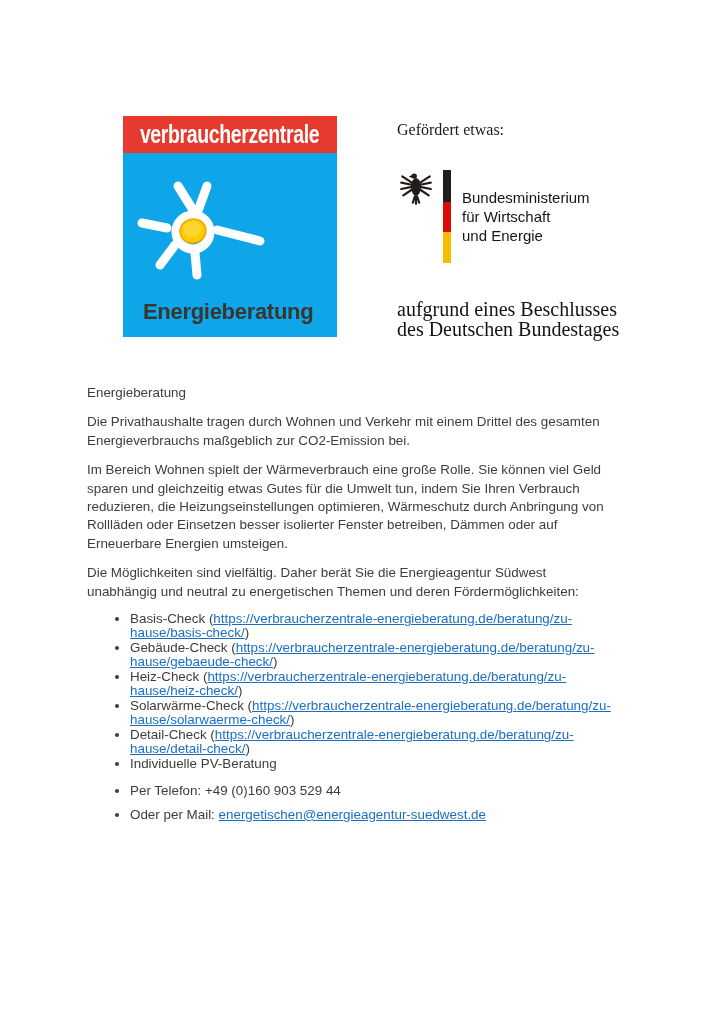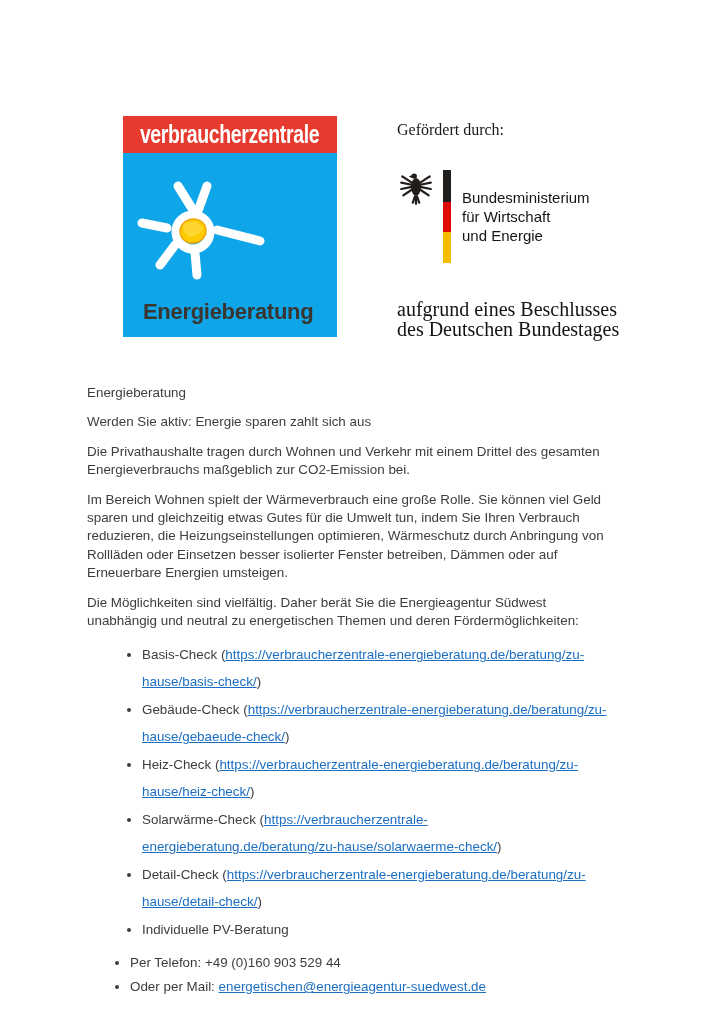--- a/index.html
+++ b/index.html
@@ -30,21 +30,21 @@
   .stripe-red{height:30px;background:#dd0b07;}
   .stripe-gold{height:31px;background:#f6bd00;}
   .bmwi-name{font-size:15px;line-height:19px;color:#141414;margin-top:18px;}
   .funding-note{font-family:"Liberation Serif","DejaVu Serif",serif;font-size:20px;
     line-height:19.5px;color:#171310;margin-top:37px;}
 
   
   .content{position:absolute;left:87px;top:384px;width:547px;font-size:13.4px;line-height:18.4px;}
   .content p{margin:0 0 11px;max-width:530px;}
   ul{margin:0 0 11px;padding:0 0 0 43px;}
-  ul.checks li{margin:0 12px 1px;line-height:27px;}
+  ul.checks li{margin:0 0 1px;line-height:14px;}
   ul.contact li{margin:0 0 5px;line-height:18.8px;}
   .lnk{color:#1b6ec2;text-decoration:underline;cursor:pointer;word-break:normal;overflow-wrap:break-word;}
   .contact-intro{margin-top:20px !important;margin-bottom:10px !important;}
 </style>
 </head>
 <body>
 
 <div class="page">
 
   <div class="vz-logo">
@@ -63,21 +63,21 @@
       </g>
 
       <circle cx="70" cy="79" r="17" fill="none" stroke="#ffffff" stroke-width="9"></circle>
       <ellipse cx="70" cy="78" rx="13" ry="12" fill="#ffcb00" stroke="#f0a500" stroke-width="1.5" transform="rotate(-15 70 78)"></ellipse>
       <path d="M60 72 q6 -5 14 -3 l6 6 q-4 8 -12 9 q-8 -2 -8 -12z" fill="#fdd835" opacity="0.9"></path>
     </svg>
     <div class="vz-caption">Energieberatung</div>
   </div>
 
   <div class="funding">
-    <div class="funding-heading">Gefördert durch:</div>
+    <div class="funding-heading">Gefördert etwas:</div>
     <div class="bmwi">
       <svg class="bmwi-eagle" viewBox="0 0 36 36" xmlns="http://www.w3.org/2000/svg">
         <g stroke="#221d1a" stroke-width="2.1" stroke-linecap="round" fill="none">
 
           <line x1="14" y1="12" x2="5" y2="6"></line>
           <line x1="14" y1="14" x2="4" y2="12"></line>
           <line x1="14" y1="16" x2="4" y2="18"></line>
           <line x1="15" y1="18" x2="6" y2="24"></line>
 
           <line x1="22" y1="12" x2="31" y2="6"></line>
@@ -107,21 +107,20 @@
       </div>
     </div>
     <div class="funding-note">
       <div>aufgrund eines Beschlusses</div>
       <div>des Deutschen Bundestages</div>
     </div>
   </div>
 
   <div class="content">
     <p>Energieberatung</p>
-    <p>Werden Sie aktiv: Energie sparen zahlt sich aus</p>
     <p>Die Privathaushalte tragen durch Wohnen und Verkehr mit einem Drittel des gesamten Energieverbrauchs maßgeblich zur CO2-Emission bei.</p>
     <p>Im Bereich Wohnen spielt der Wärmeverbrauch eine große Rolle. Sie können viel Geld sparen und gleichzeitig etwas Gutes für die Umwelt tun, indem Sie Ihren Verbrauch reduzieren, die Heizungseinstellungen optimieren, Wärmeschutz durch Anbringung von Rollläden oder Einsetzen besser isolierter Fenster betreiben, Dämmen oder auf Erneuerbare Energien umsteigen.</p>
     <p>Die Möglichkeiten sind vielfältig. Daher berät Sie die Energieagentur Südwest unabhängig und neutral zu energetischen Themen und deren Fördermöglichkeiten:</p>
 
     <ul class="checks">
       <li><span>Basis-Check (</span><a class="lnk">https://verbraucherzentrale-energieberatung.de/beratung/zu-hause/basis-check/</a><span>)</span></li>
       <li><span>Gebäude-Check (</span><a class="lnk">https://verbraucherzentrale-energieberatung.de/beratung/zu-hause/gebaeude-check/</a><span>)</span></li>
       <li><span>Heiz-Check (</span><a class="lnk">https://verbraucherzentrale-energieberatung.de/beratung/zu-hause/heiz-check/</a><span>)</span></li>
       <li><span>Solarwärme-Check (</span><a class="lnk">https://verbraucherzentrale-energieberatung.de/beratung/zu-hause/solarwaerme-check/</a><span>)</span></li>
       <li><span>Detail-Check (</span><a class="lnk">https://verbraucherzentrale-energieberatung.de/beratung/zu-hause/detail-check/</a><span>)</span></li>

